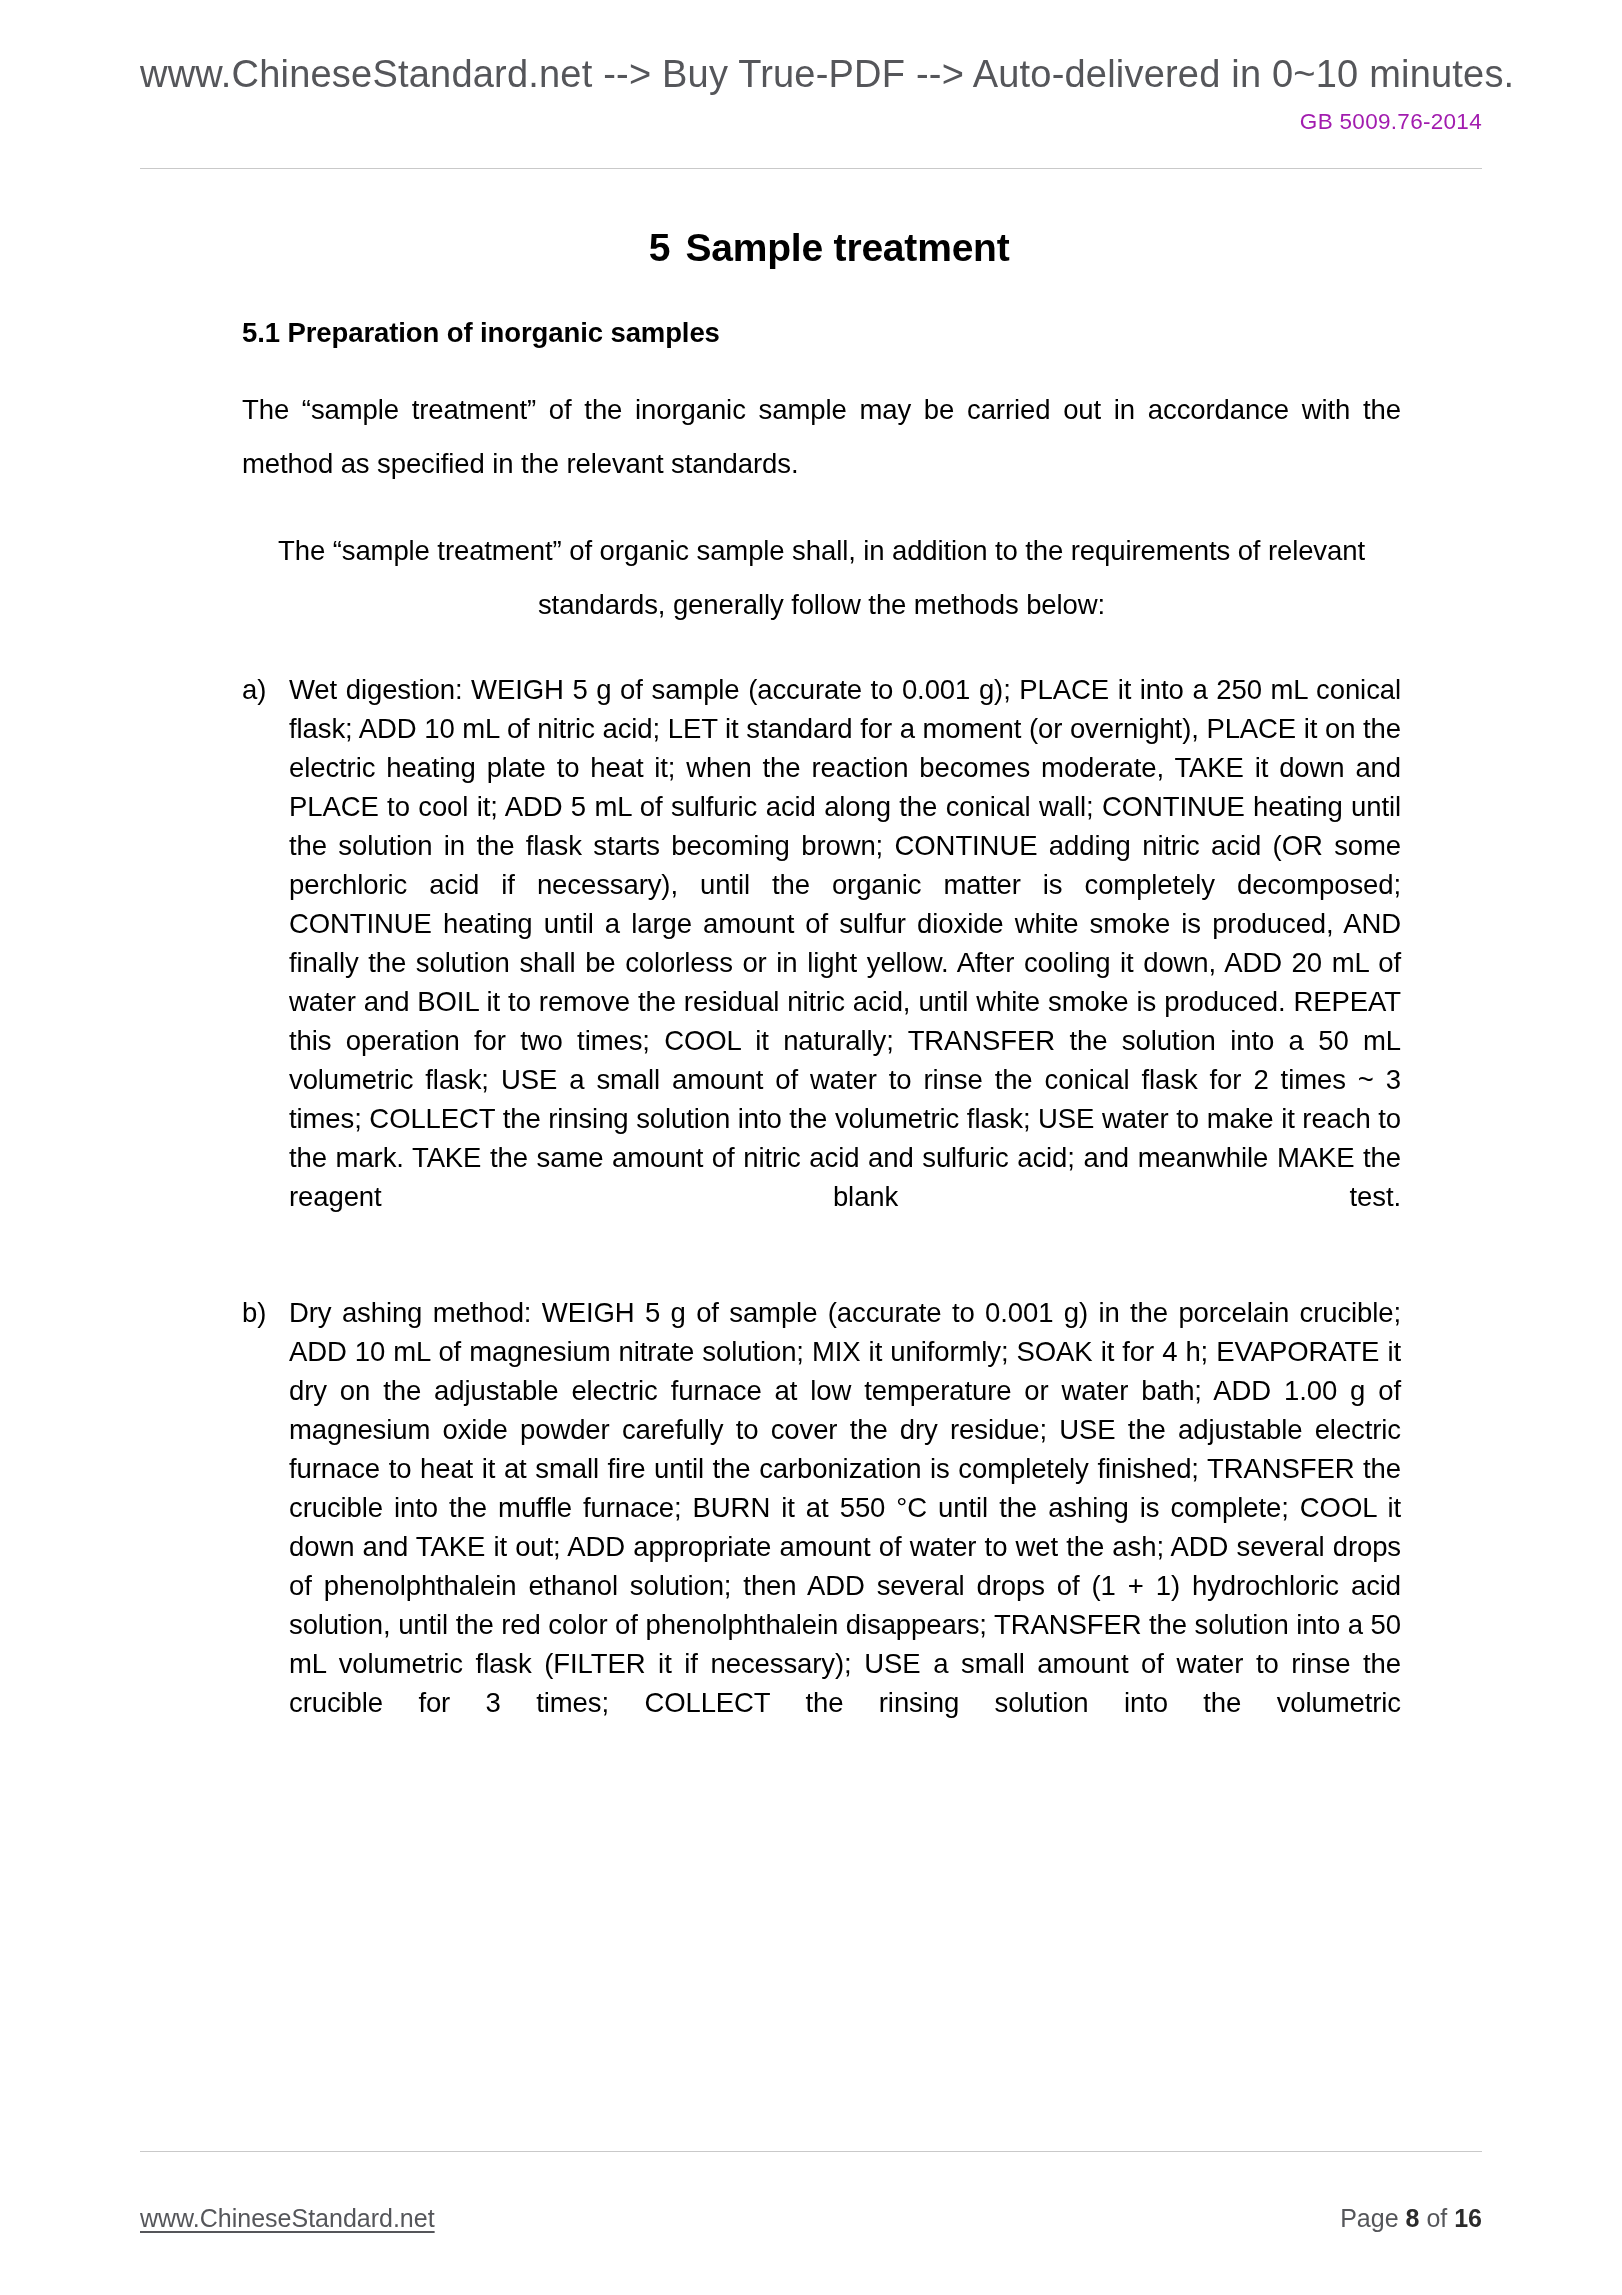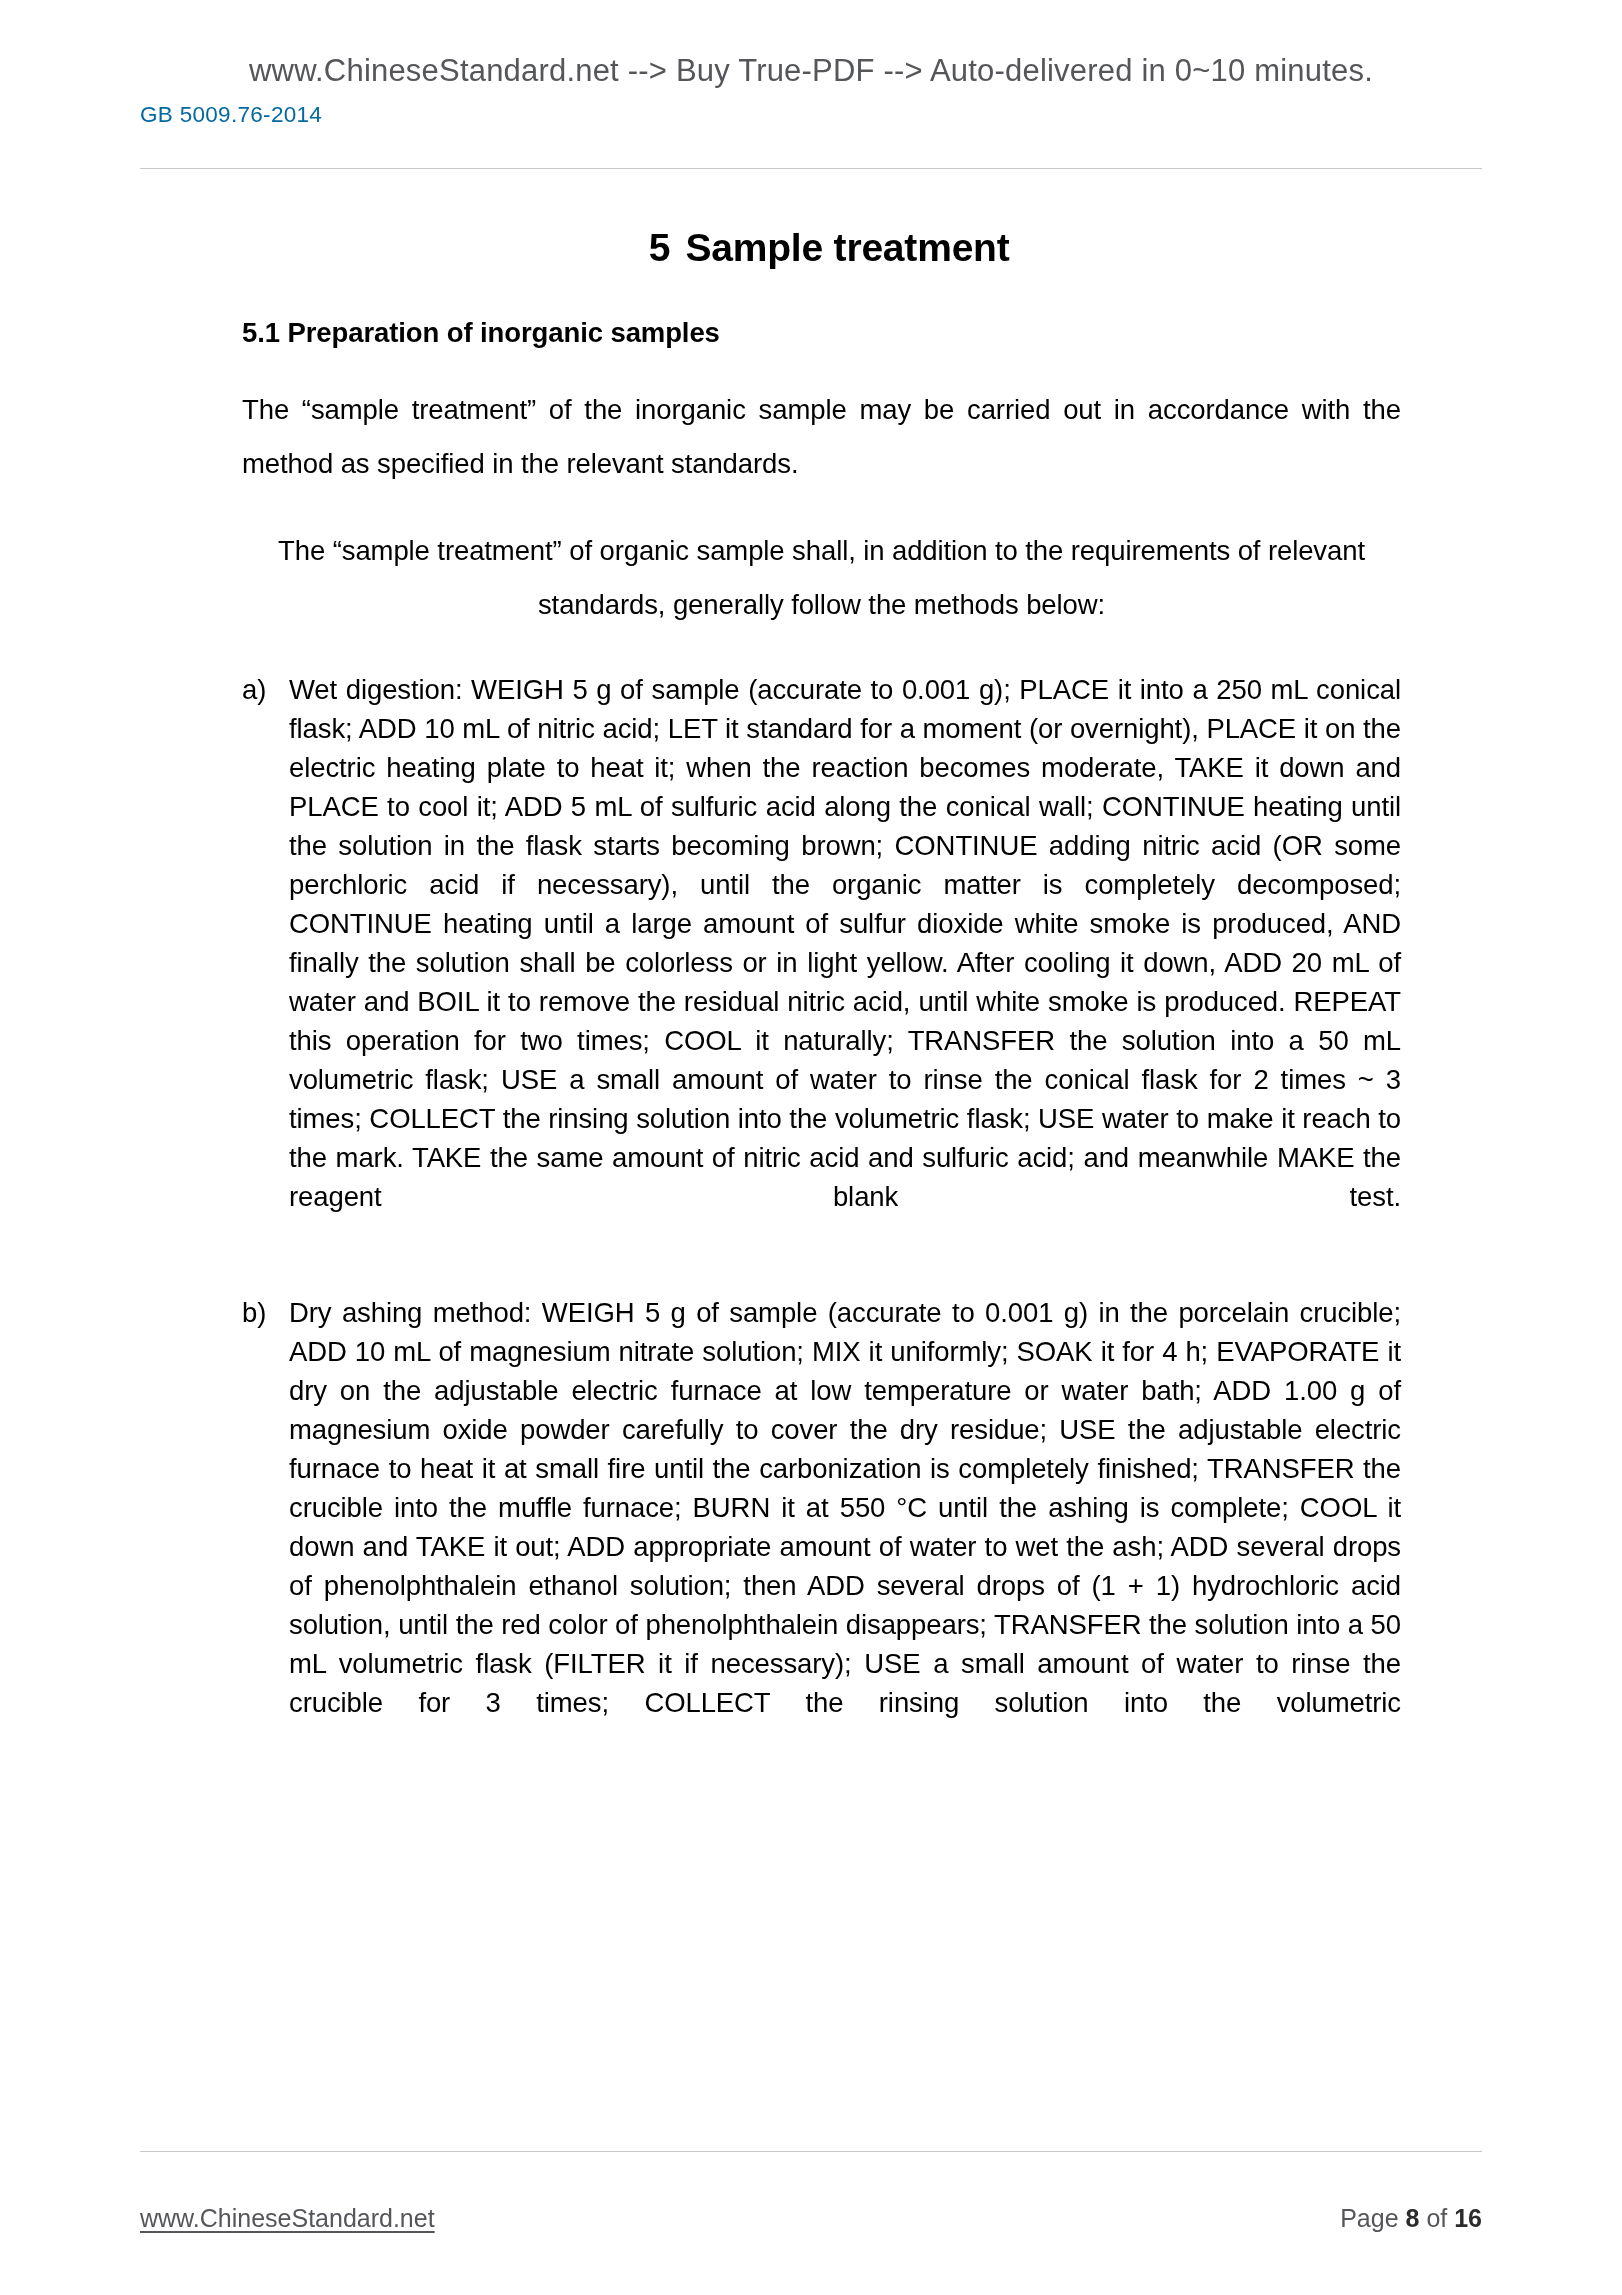--- a/index.html
+++ b/index.html
@@ -19,30 +19,30 @@
   }
 
   
   .header {
     position: absolute;
     left: 140px;
     top: 53px;
     width: 1342px;
   }
   .header-line1 {
-    font-size: 31px;
+    font-size: 38px;
     color: #55565a;
     text-align: center;
     letter-spacing: 0.2px;
     white-space: nowrap;
   }
   .header-line2 {
     font-size: 22.5px;
-    color: #0369a1;
-    text-align: left;
+    color: #a21caf;
+    text-align: right;
     margin-top: 13.3px;
     letter-spacing: 0.3px;
   }
   .header-rule {
     position: absolute;
     left: 140px;
     top: 168px;
     width: 1342px;
     height: 0.8px;
     background: #c9c9c9;

